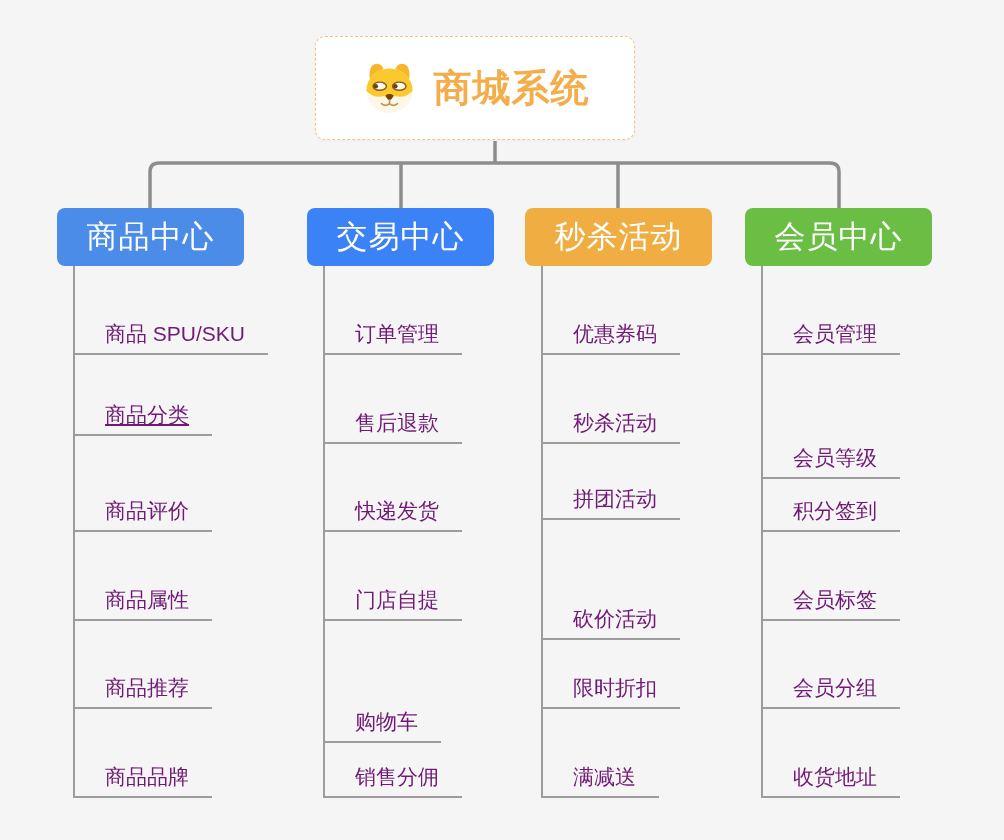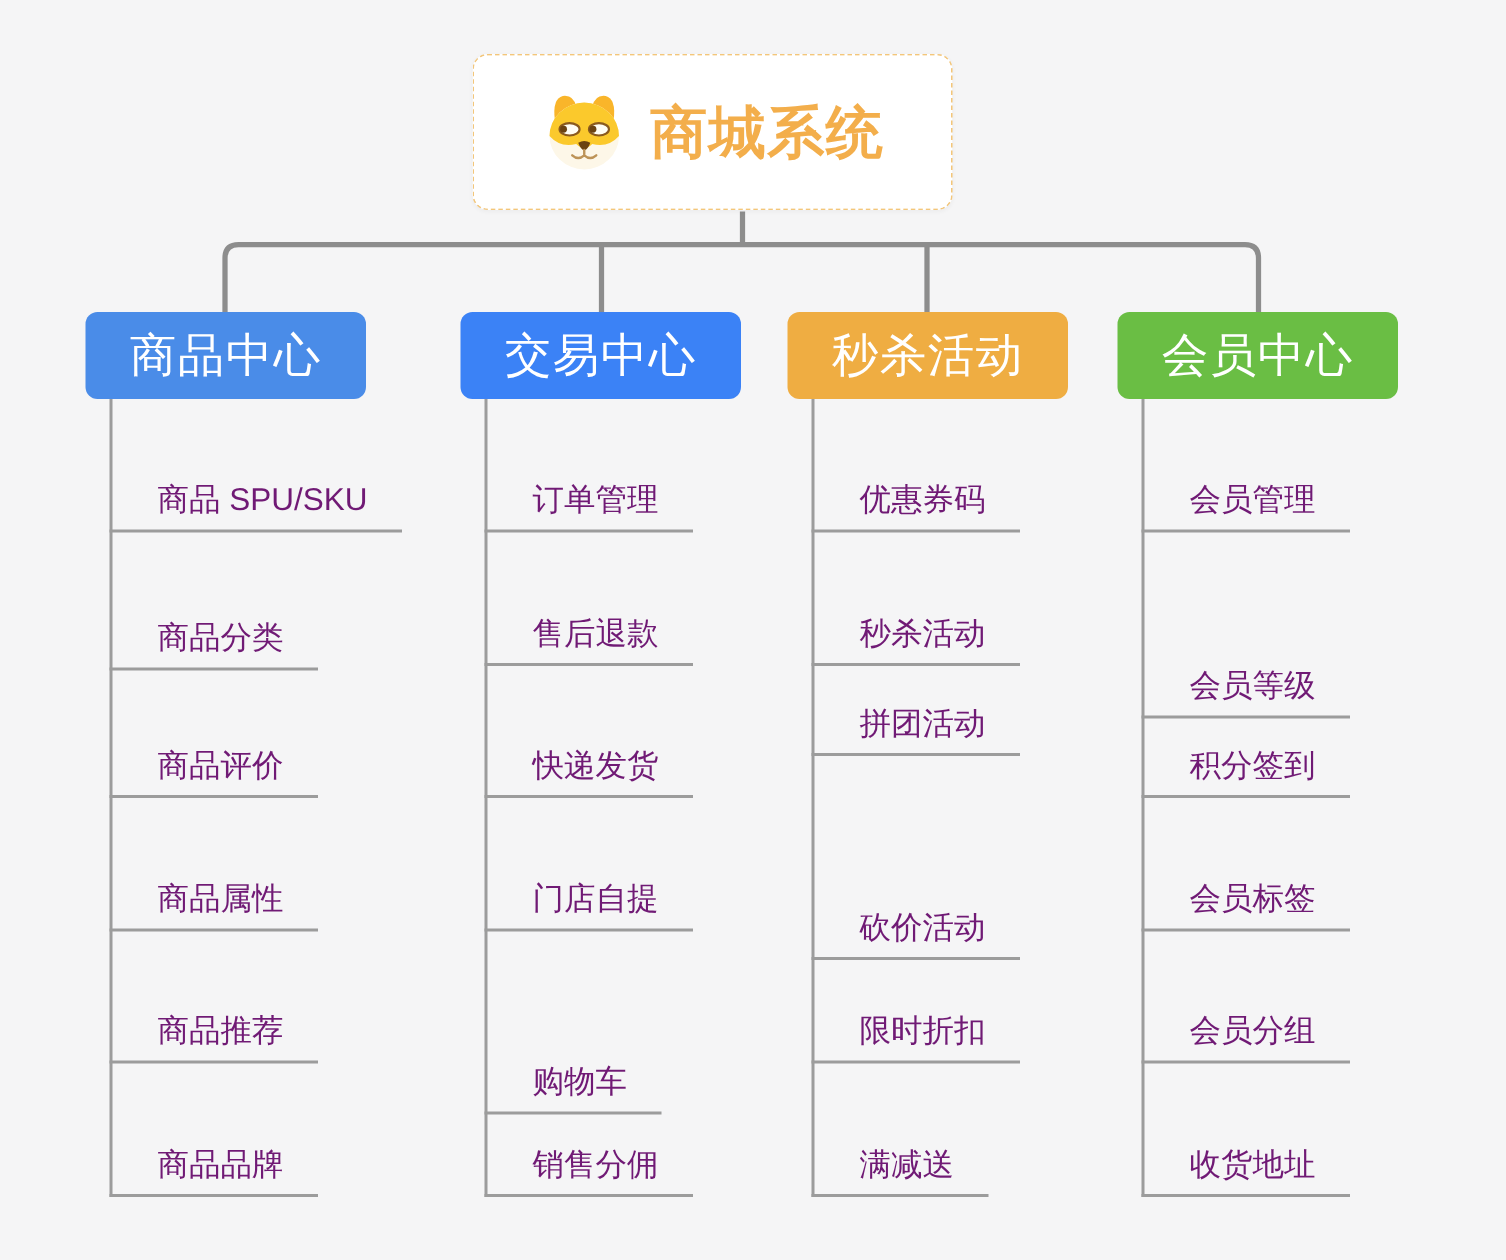--- a/index.html
+++ b/index.html
@@ -78,21 +78,21 @@
       <path d="M32 44.5 V48 M23 48.5 Q27.5 52.5 32 48.5 Q36.5 52.5 41 48.5" fill="none" stroke="#bd9357" stroke-width="1.8" stroke-linecap="round"></path>
     </svg>
     <span class="root-title">商城系统</span>
   </div>
 
   <div class="branch b0">
     <div class="branch-topic" style="background: rgb(74, 140, 232);">商品中心</div>
     <div class="branch-spine"></div>
     <div class="branch-leaves">
         <div class="leaf" style="top: 319px;">商品 SPU/SKU</div>
-        <div class="leaf" style="top: 411px;">商品分类</div>
+        <div class="leaf" style="top: 400px; text-decoration: underline;">商品分类</div>
         <div class="leaf" style="top: 496px;">商品评价</div>
         <div class="leaf" style="top: 585px;">商品属性</div>
         <div class="leaf" style="top: 673px;">商品推荐</div>
         <div class="leaf" style="top: 762px;">商品品牌</div>
       </div>
   </div>
   <div class="branch b1">
     <div class="branch-topic" style="background: #3b82f6;">交易中心</div>
     <div class="branch-spine"></div>
     <div class="branch-leaves">
@@ -103,21 +103,21 @@
         <div class="leaf" style="top: 707px;">购物车</div>
         <div class="leaf" style="top: 762px;">销售分佣</div>
       </div>
   </div>
   <div class="branch b2">
     <div class="branch-topic" style="background: rgb(239, 173, 66);">秒杀活动</div>
     <div class="branch-spine"></div>
     <div class="branch-leaves">
         <div class="leaf" style="top: 319px;">优惠券码</div>
         <div class="leaf" style="top: 408px;">秒杀活动</div>
-        <div class="leaf" style="top: 468px;">拼团活动</div>
+        <div class="leaf" style="top: 484px;">拼团活动</div>
         <div class="leaf" style="top: 604px;">砍价活动</div>
         <div class="leaf" style="top: 673px;">限时折扣</div>
         <div class="leaf" style="top: 762px;">满减送</div>
       </div>
   </div>
   <div class="branch b3">
     <div class="branch-topic" style="background: rgb(106, 190, 68);">会员中心</div>
     <div class="branch-spine"></div>
     <div class="branch-leaves">
         <div class="leaf" style="top: 319px;">会员管理</div>

